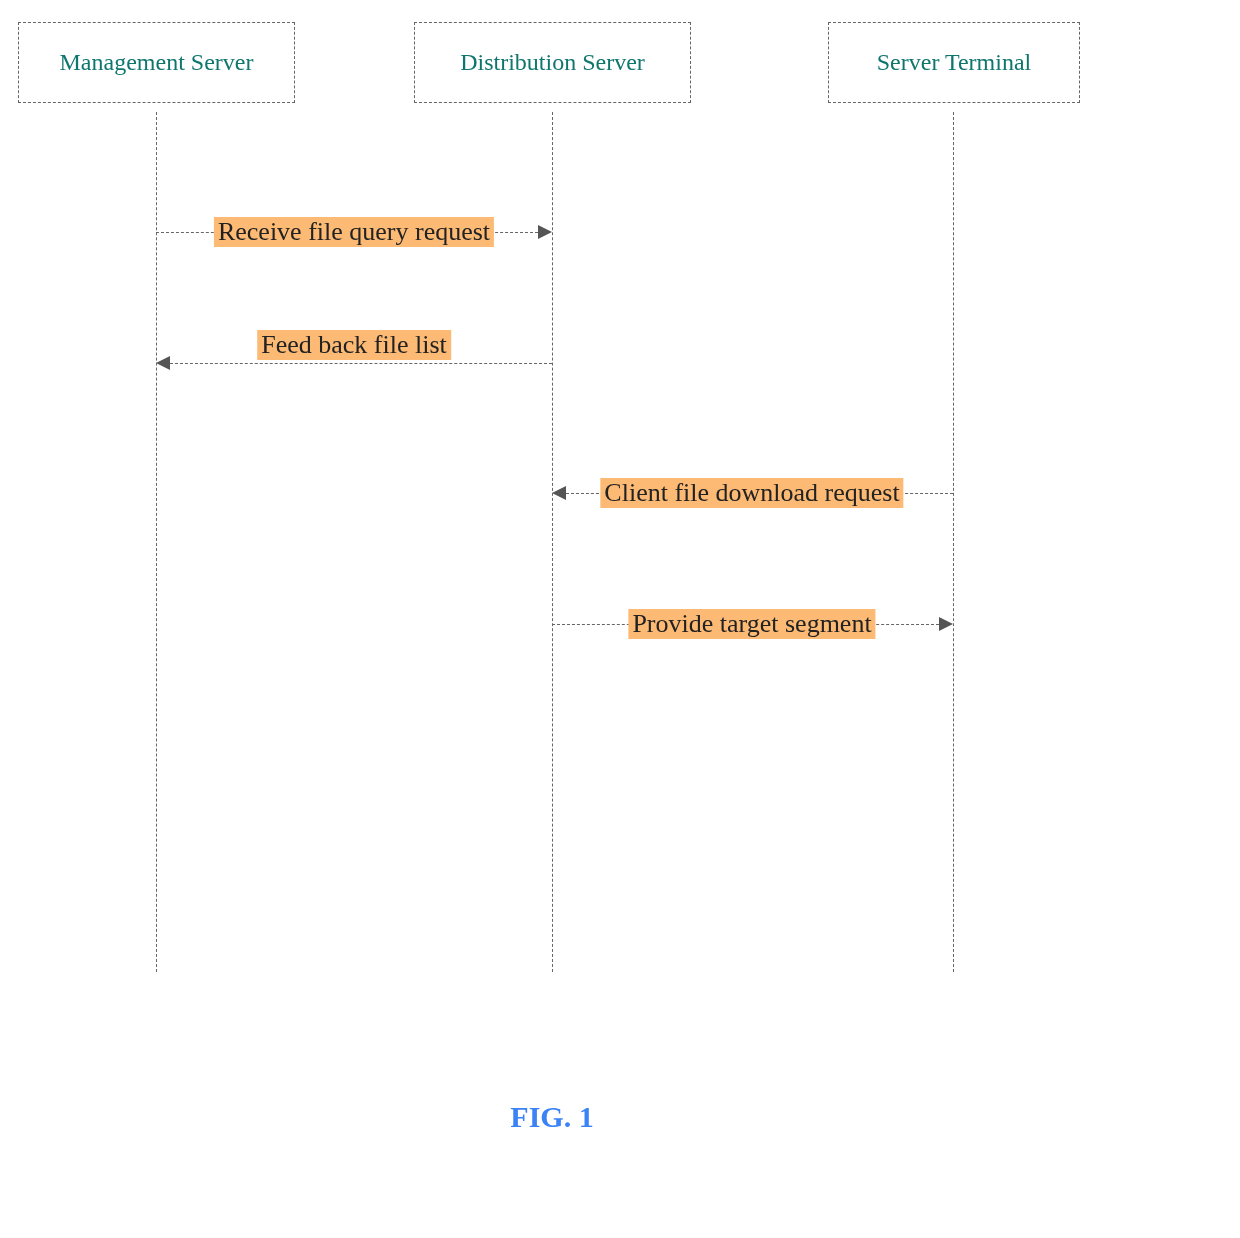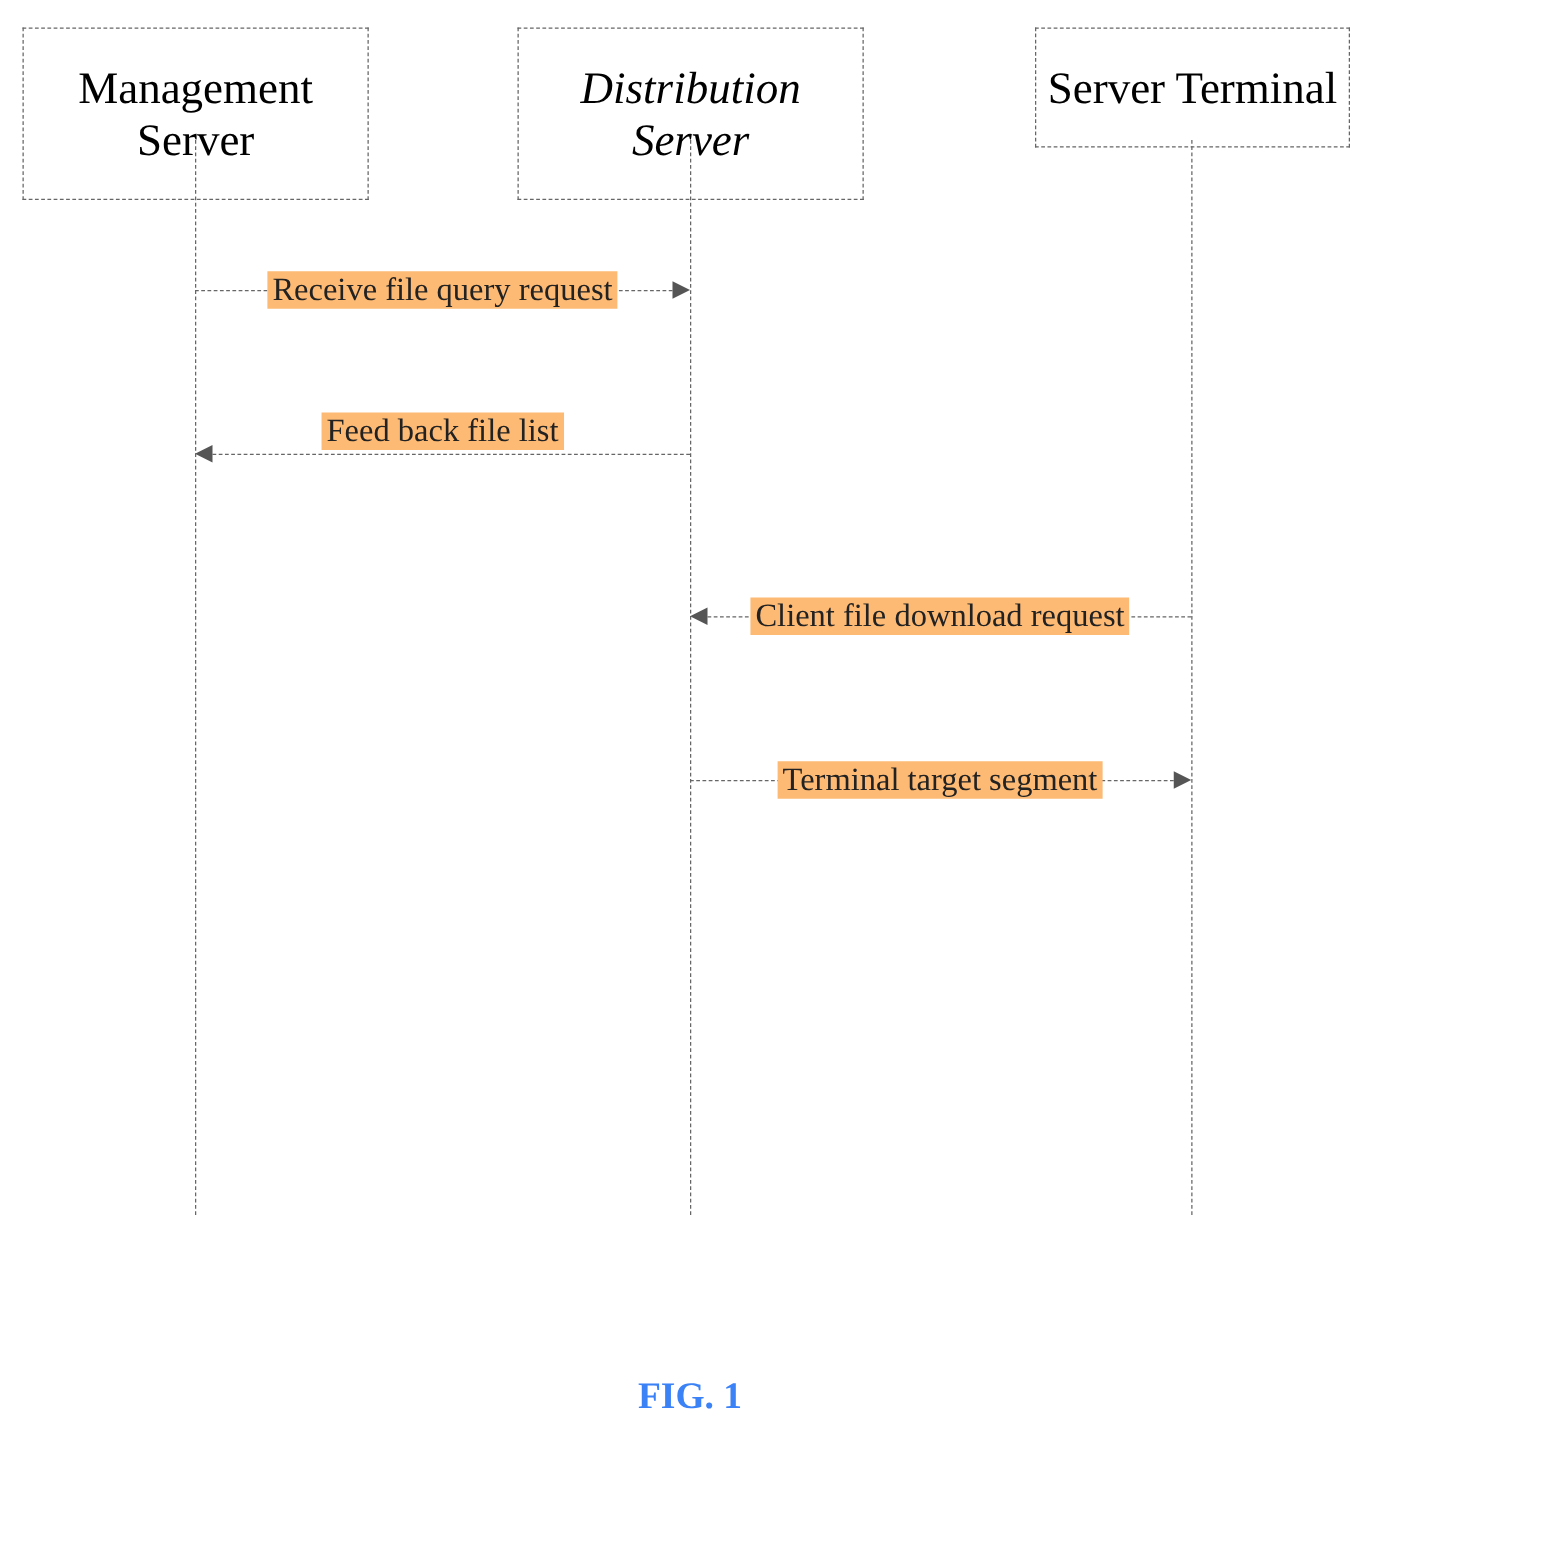--- a/index.html
+++ b/index.html
@@ -8,24 +8,24 @@
       background: white;
       font-family: "Times New Roman", Times, serif;
       width: 1240px;
       height: 1238px;
       position: relative;
     }
     .lifeline-box {
       position: absolute;
       border: 1px dashed #666;
       background: white;
-      font-size: 36px;
+      font-size: 24px;
       padding: 26px 0;
       text-align: center;
-      color: #000000;
+      color: #0f766e;
     }
     .lifeline {
       position: absolute;
       width: 0;
       border-left: 1px dashed #666;
     }
     .message-line {
       position: absolute;
       height: 0;
       border-top: 1px dashed #666;
@@ -59,21 +59,21 @@
       color: #3b82f6;
       transform: translateX(-50%);
     }
   </style>
 </head>
 <body>
 
 <div class="lifeline-box" style="left:18px; top:22px; width:275px;">
   <span>Management Server</span>
 </div>
-<div class="lifeline-box" style="left:414px; top:22px; width:275px;font-style:italic;">
+<div class="lifeline-box" style="left:414px; top:22px; width:275px;">
   <span>Distribution Server</span>
 </div>
 <div class="lifeline-box" style="left:828px; top:22px; width:250px;">
   <span>Server Terminal</span>
 </div>
 
 <div class="lifeline" style="left:156px; top:112px; height:860px;"></div>
 <div class="lifeline" style="left:552px; top:112px; height:860px;"></div>
 <div class="lifeline" style="left:953px; top:112px; height:860px;"></div>
 
@@ -84,15 +84,15 @@
 <div class="message-line" style="left:170px; top:363px; width:382px;"></div>
 <div class="arrowhead arrow-left" style="left:156px; top:356px;"></div>
 <div class="message-label" style="left:354px; top:345px;">Feed back file list</div>
 
 <div class="message-line" style="left:566px; top:493px; width:387px;"></div>
 <div class="arrowhead arrow-left" style="left:552px; top:486px;"></div>
 <div class="message-label" style="left:752px; top:493px;">Client file download request</div>
 
 <div class="message-line" style="left:552px; top:624px; width:387px;"></div>
 <div class="arrowhead arrow-right" style="left:939px; top:617px;"></div>
-<div class="message-label" style="left:752px; top:624px;">Terminal target segment</div>
+<div class="message-label" style="left:752px; top:624px;">Provide target segment</div>
 
 <div class="figure-caption" style="left:552px; top:1100px;">FIG. 1</div>
 
 </body></html>

